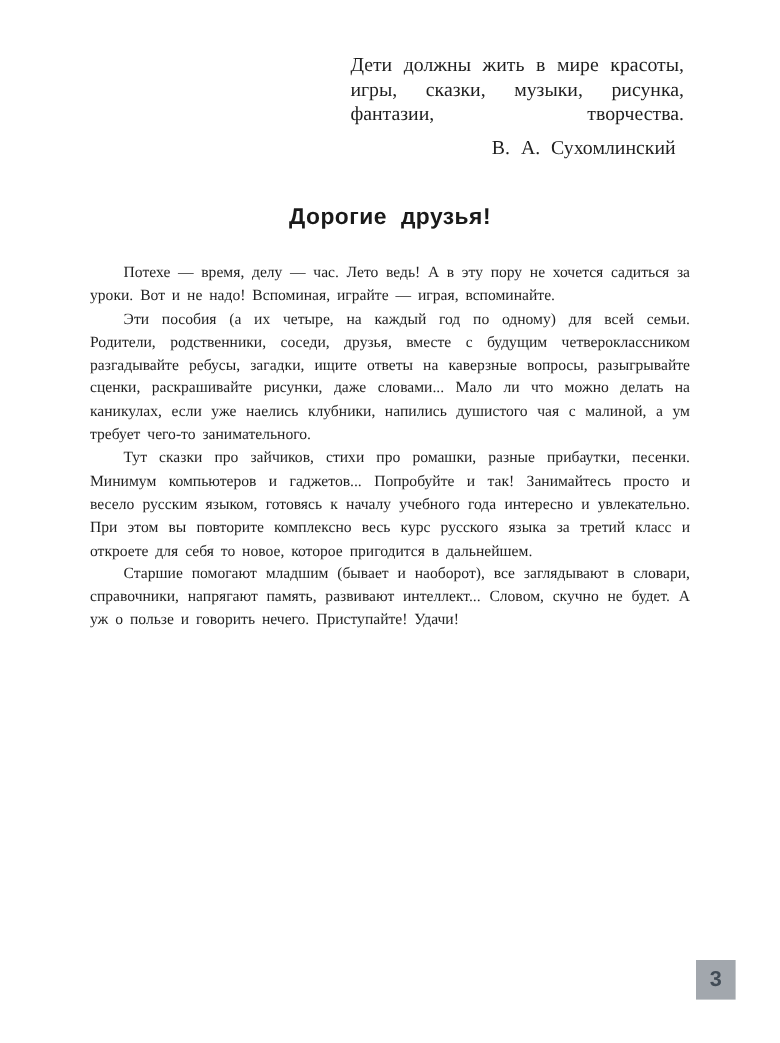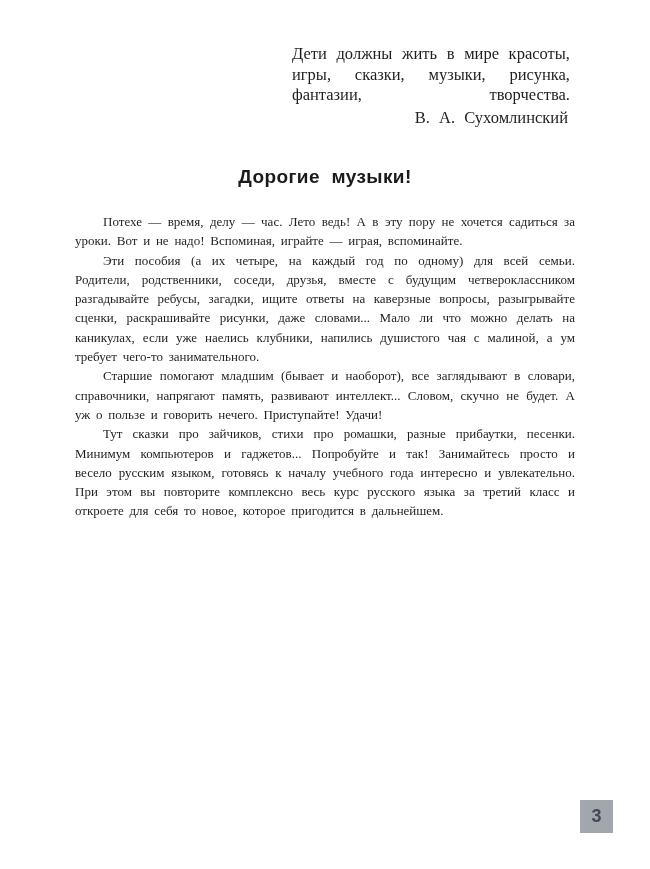--- a/index.html
+++ b/index.html
@@ -28,21 +28,21 @@
     font-size: 16.5px;
     line-height: 20.5px;
   }
   .epigraph-text {
     margin: 0;
     text-align: justify;
     text-align-last: justify;
     word-spacing: 2px;
   }
   .epigraph-author {
-    margin: 2px;
+    margin: 7px;
     text-align: right;
     word-spacing: 5px;
   }
   .heading {
     margin: 38px 0 24px 0;
     text-align: center;
     font-family: "Liberation Sans", sans-serif;
     font-weight: 700;
     font-size: 19px;
     letter-spacing: 0.4px;
@@ -80,24 +80,24 @@
 </head>
 <body>
 
 <div class="page">
 
   <div class="epigraph">
     <p class="epigraph-text">Дети должны жить в мире красоты, игры, сказки, музыки, рисунка, фантазии, творчества.</p>
     <p class="epigraph-author">В. А. Сухомлинский</p>
   </div>
 
-  <h1 class="heading">Дорогие  музыки!</h1>
+  <h1 class="heading">Дорогие  друзья!</h1>
 
   <div class="body-text">
     <p>Потехе — время, делу — час. Лето ведь! А в эту пору не хочется садиться за уроки. Вот и не надо! Вспоминая, играйте — играя, вспоминайте.</p>
     <p>Эти пособия (а их четыре, на каждый год по одному) для всей семьи. Родители, родственники, соседи, друзья, вместе с будущим четвероклассником разгадывайте ребусы, загадки, ищите ответы на каверзные вопросы, разыгрывайте сценки, раскрашивайте рисунки, даже словами... Мало ли что можно делать на каникулах, если уже наелись клубники, напились душистого чая с малиной, а ум требует чего-то занимательного.</p>
+    <p>Тут сказки про зайчиков, стихи про ромашки, разные прибаутки, песенки. Минимум компьютеров и гаджетов... Попробуйте и так! Занимайтесь просто и весело русским языком, готовясь к началу учебного года интересно и увлекательно. При этом вы повторите комплексно весь курс русского языка за третий класс и откроете для себя то новое, которое пригодится в дальнейшем.</p>
     <p>Старшие помогают младшим (бывает и наоборот), все заглядывают в словари, справочники, напрягают память, развивают интеллект... Словом, скучно не будет. А уж о пользе и говорить нечего. Приступайте! Удачи!</p>
-    <p>Тут сказки про зайчиков, стихи про ромашки, разные прибаутки, песенки. Минимум компьютеров и гаджетов... Попробуйте и так! Занимайтесь просто и весело русским языком, готовясь к началу учебного года интересно и увлекательно. При этом вы повторите комплексно весь курс русского языка за третий класс и откроете для себя то новое, которое пригодится в дальнейшем.</p>
   </div>
 
   <div class="page-number">3</div>
 
 </div>
 
 </body></html>

